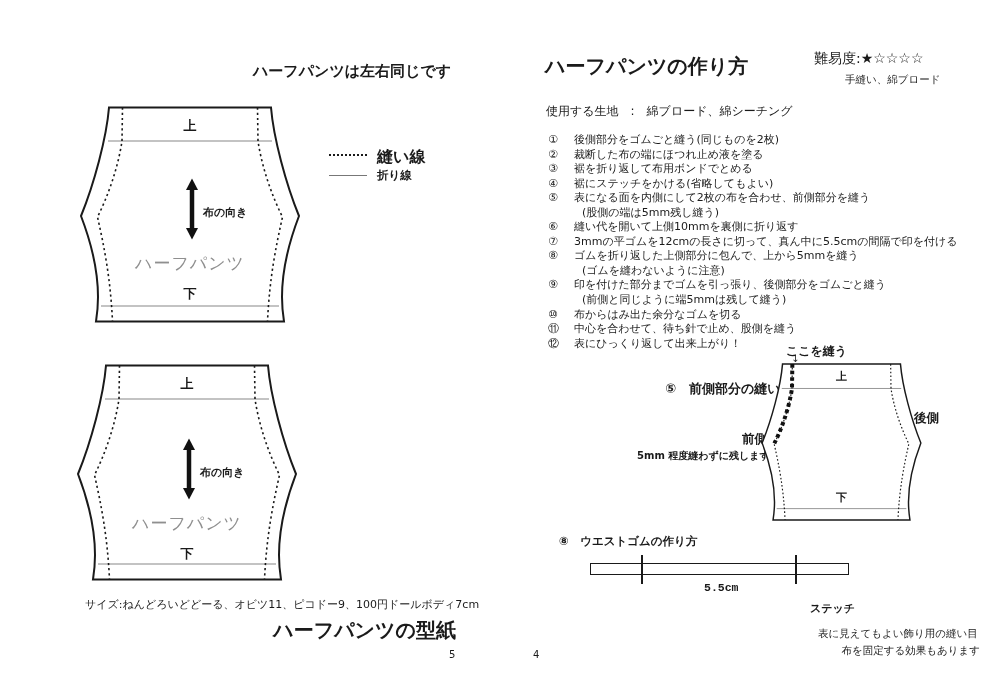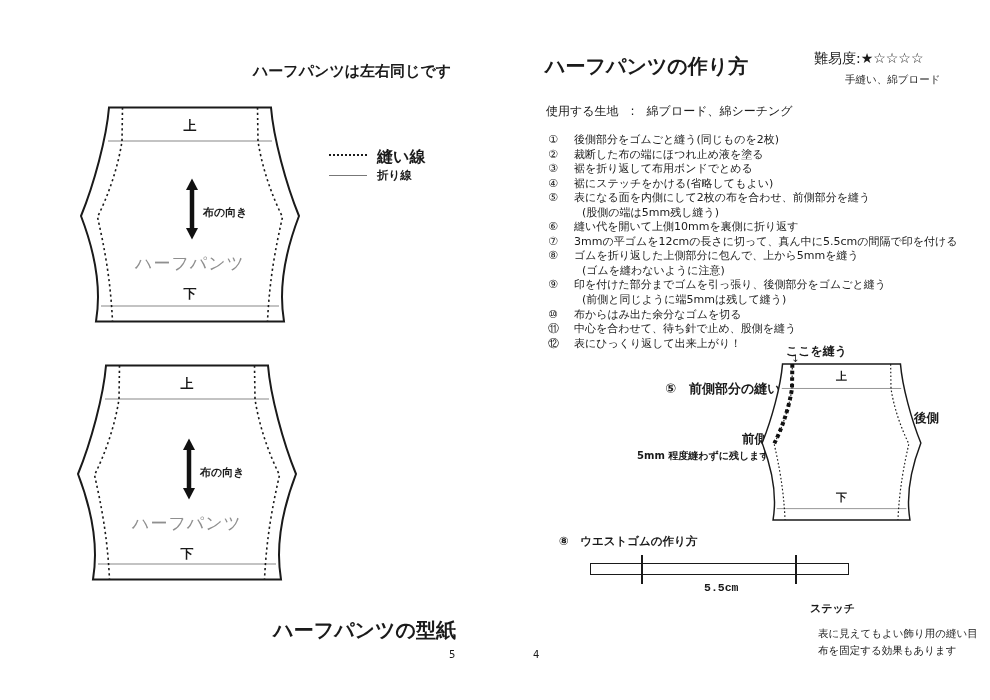--- a/index.html
+++ b/index.html
@@ -70,20 +70,21 @@
     </svg>
     <div class="plabel b" style="top:11px;font-size:13px;">上</div>
     <svg class="abs" style="left:104px;top:74px;" width="16" height="62" viewBox="0 0 16 62">
         <use href="#grain-arrow-sym"></use>
       </svg>
     <div class="abs b" style="left:123px;top:101px;font-size:11px;">布の向き</div>
     <div class="plabel muted" style="top:148px;font-size:17px;letter-spacing:1px;">ハーフパンツ</div>
     <div class="plabel b" style="top:181px;font-size:13px;">下</div>
   </div>
 
+  <div class="abs" style="left:85px;top:597px;font-size:11px;">サイズ:ねんどろいどどーる、オビツ11、ピコドー9、100円ドールボディ7cm</div>
   <div class="abs b" style="left:170px;top:617px;width:286px;text-align:right;font-size:20px;">ハーフパンツの型紙</div>
   <div class="abs" style="left:449px;top:649px;font-size:10px;">5</div>
 
   <div class="abs b" style="left:545px;top:53px;font-size:20px;">ハーフパンツの作り方</div>
 
   <div class="abs" style="left:814px;top:50px;font-size:14px;">
     <span>難易度:</span><span>★☆☆☆☆</span>
   </div>
   <div class="abs" style="left:845px;top:73px;font-size:10.5px;">手縫い、綿ブロード</div>
 
@@ -163,18 +164,18 @@
   <div class="pagebox" style="left:590px;top:555px;width:260px;height:45px;">
     <div class="abs" style="left:0;top:8px;width:257px;height:10px;border:1.5px solid #1a1a1a;background:#fff;"></div>
     <div class="tick" style="left:51px;top:0;"></div>
     <div class="tick" style="left:205px;top:0;"></div>
     <div class="abs b" style="left:114px;top:26px;font-size:11.5px;font-family:Liberation Mono, monospace;">5.5cm</div>
   </div>
 
   <div class="pagebox" style="left:810px;top:601px;width:170px;">
     <div class="b" style="font-size:11px;">ステッチ</div>
     <div style="font-size:10.5px;margin-left:8px;margin-top:11px;">表に見えてもよい飾り用の縫い目</div>
-    <div style="font-size:10.5px;margin-left:8px;margin-top:3px;">布を固定する効果もあります</div>
+    <div style="font-size:10.5px;margin-left:8px;margin-top:3px;text-align:right;">布を固定する効果もあります</div>
   </div>
 
   <div class="abs" style="left:533px;top:649px;font-size:10px;">4</div>
 
 </div>
 
 </body></html>

